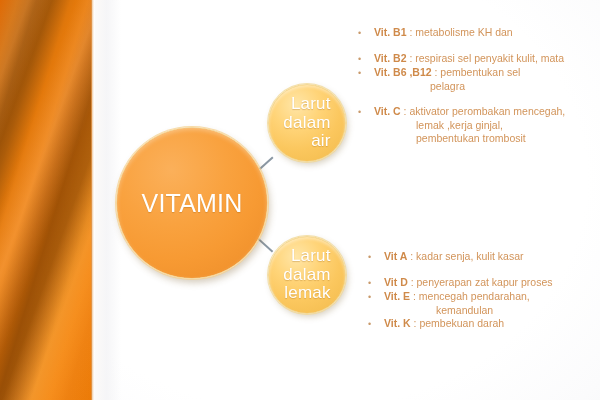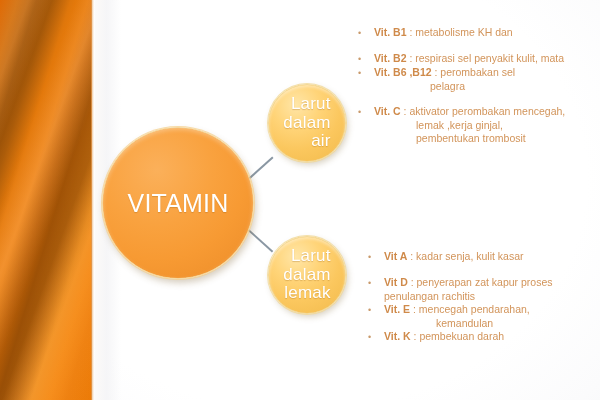--- a/index.html
+++ b/index.html
@@ -86,21 +86,21 @@
     align-items:center;
     justify-content:center;
     text-align:center;
     color:#ffffff;
     line-height:1.08;
     letter-spacing:0.2px;
     text-shadow:0 1px 1px rgba(150,90,10,0.30);
   }
 
   .node-main {
-    left:102px; top:127px;
+    left:116px; top:127px;
     width:152px; height:152px;
     font-size:25px;
     background:
       radial-gradient(circle at 36% 28%, #fbb05a 0%, #f9a23f 38%, #f79a33 62%, #f0912c 85%, #e8892a 100%);
     border:1px solid #f6d79a;
     box-shadow:
       0 0 0 1px rgba(246,208,140,0.75),
       2px 4px 7px rgba(120,90,40,0.30),
       inset 0 2px 4px rgba(255,255,255,0.30);
     z-index:4;
@@ -212,21 +212,21 @@
     <div class="item i-2">
       <span class="bullet">•</span>
       <span class="item-body">
         <span class="vit">Vit. B2</span><span> : </span><span>respirasi sel penyakit kulit, mata</span>
       </span>
     </div>
 
     <div class="item i-3">
       <span class="bullet">•</span>
       <span class="item-body">
-        <span class="vit">Vit. B6 ,B12</span><span> : </span><span>perombakan sel</span>
+        <span class="vit">Vit. B6 ,B12</span><span> : </span><span>pembentukan sel</span>
         <span class="cont">pelagra</span>
       </span>
     </div>
 
     <div class="spacer-md"></div>
 
     <div class="item i-4">
       <span class="bullet">•</span>
       <span class="item-body">
         <span class="vit">Vit. C</span><span> : </span><span>aktivator perombakan mencegah,</span>
@@ -245,21 +245,20 @@
         <span class="vit">Vit A</span><span> : </span><span>kadar senja, kulit kasar</span>
       </span>
     </div>
 
     <div class="spacer-md"></div>
 
     <div class="item b-1">
       <span class="bullet">•</span>
       <span class="item-body">
         <span class="vit">Vit D</span><span> : </span><span>penyerapan zat kapur proses</span>
-        <span class="cont">penulangan rachitis</span>
       </span>
     </div>
 
     <div class="item b-2">
       <span class="bullet">•</span>
       <span class="item-body">
         <span class="vit">Vit. E</span><span> : </span><span>mencegah pendarahan,</span>
         <span class="cont">kemandulan</span>
       </span>
     </div>

